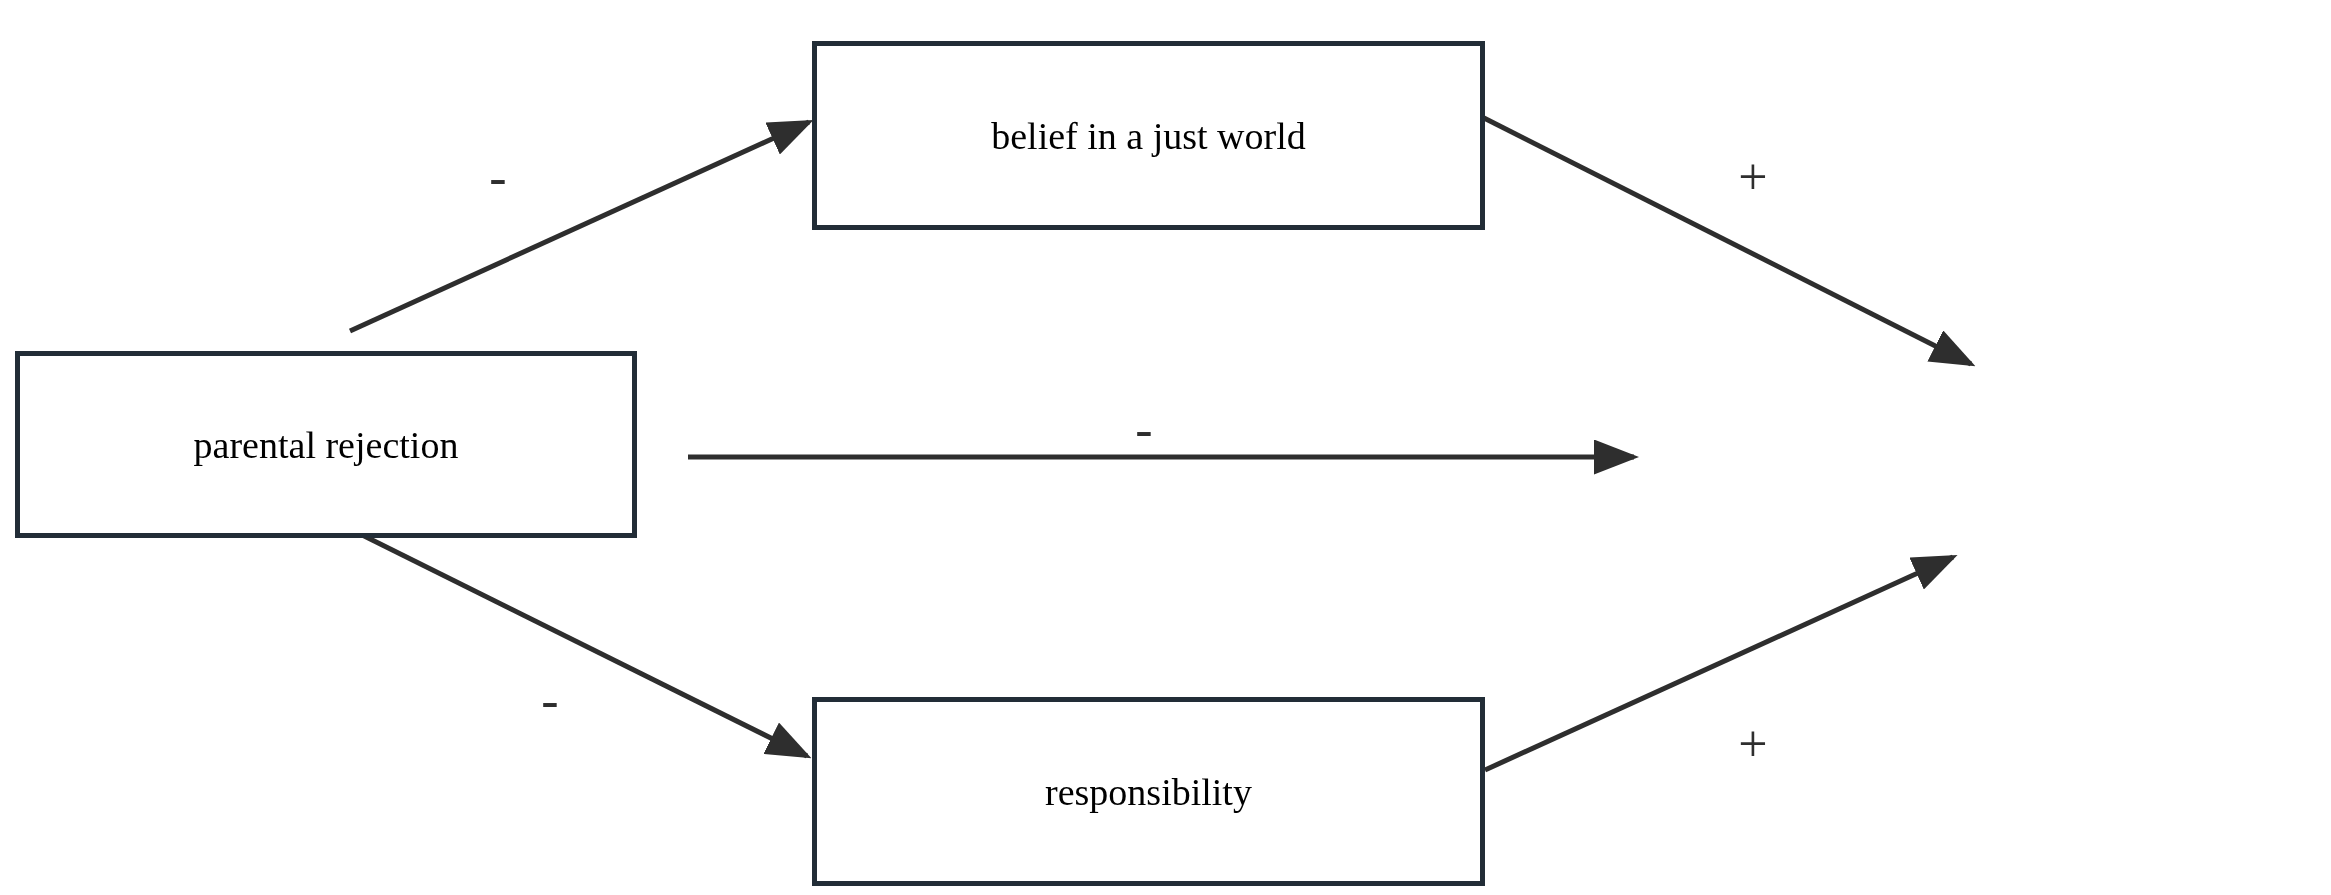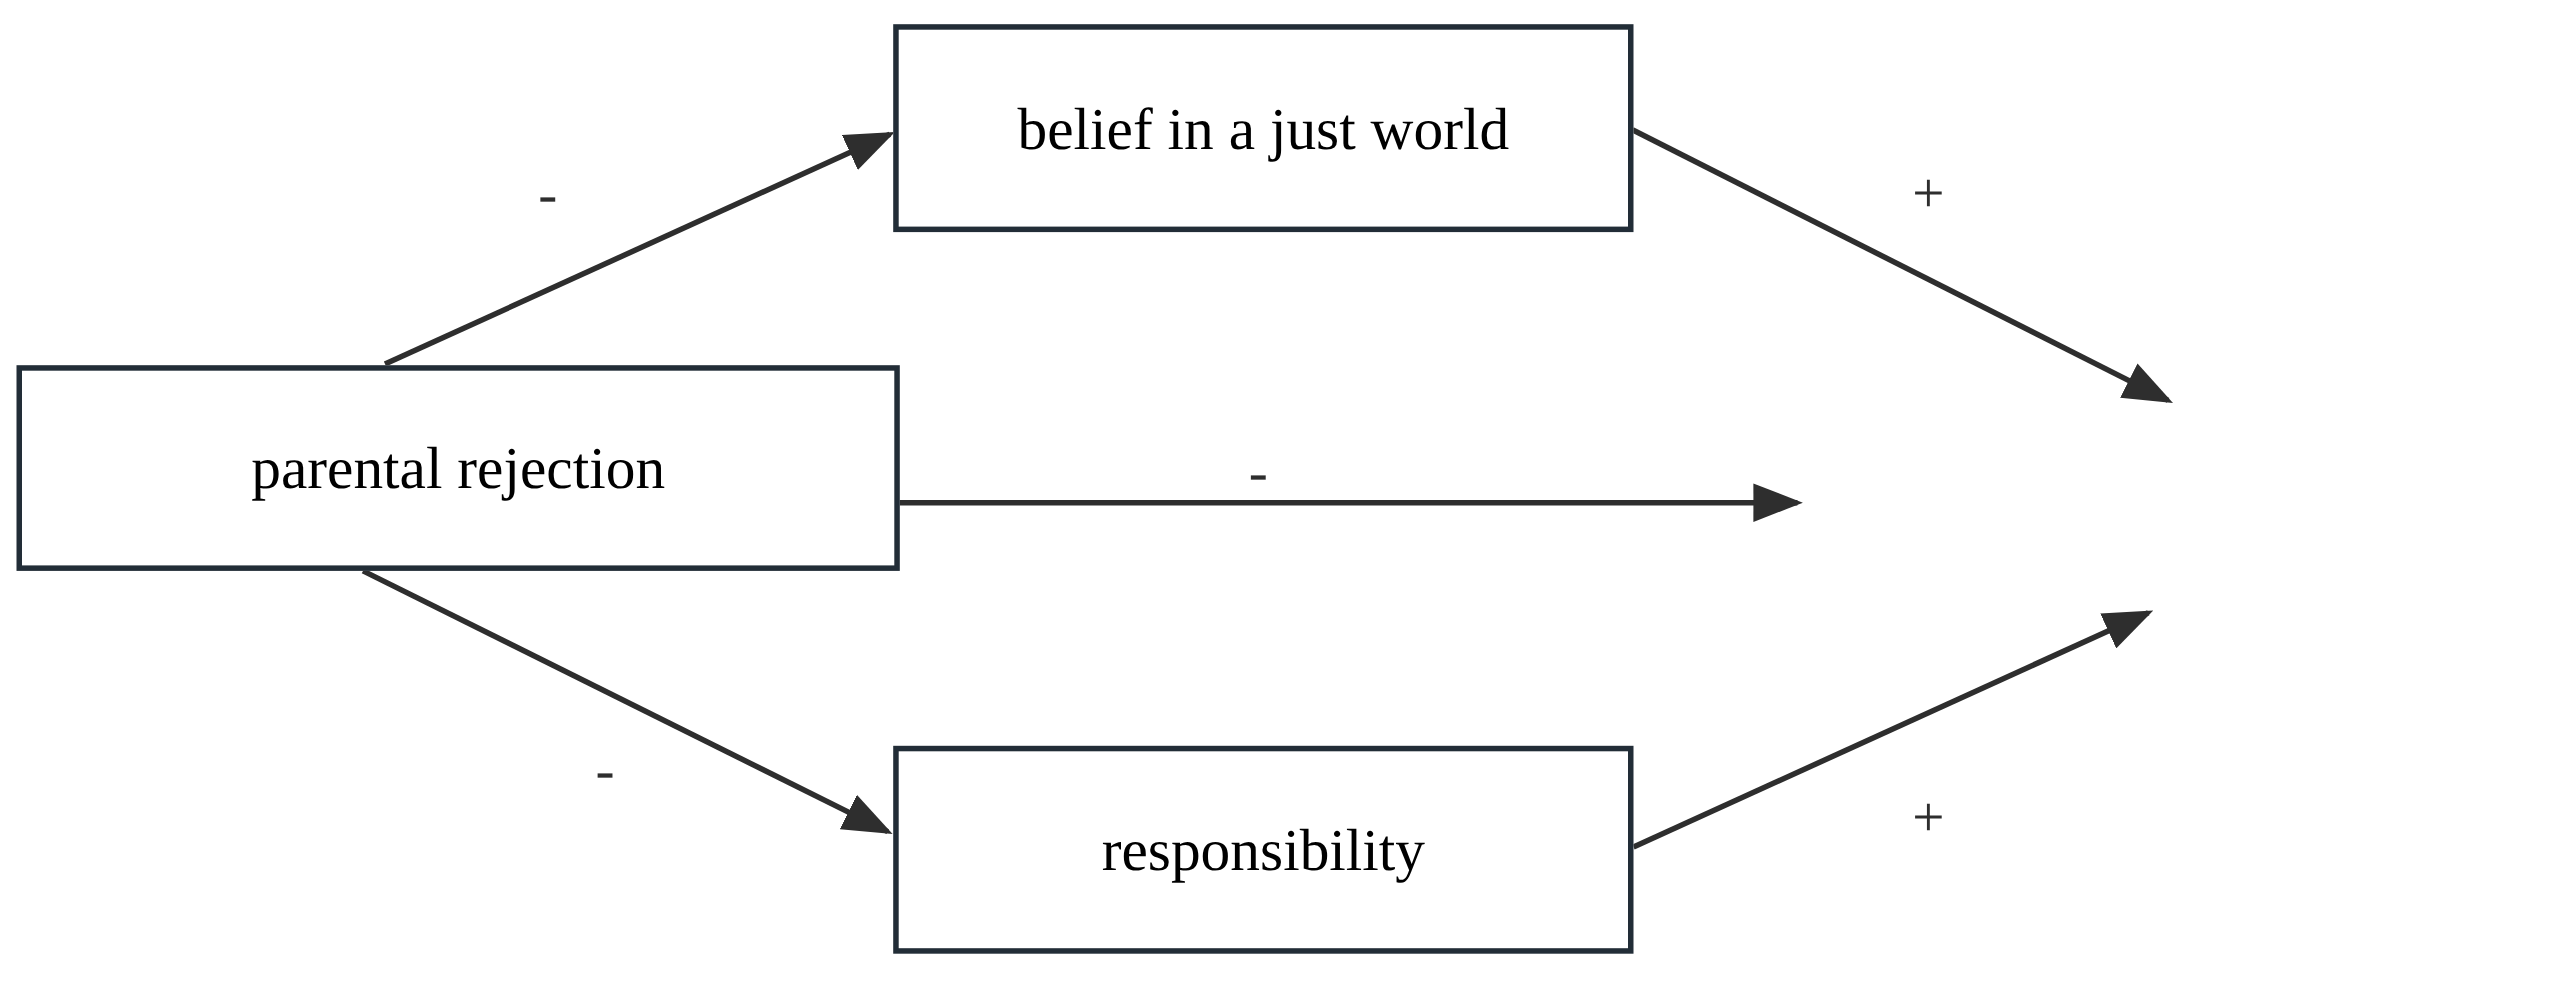--- a/index.html
+++ b/index.html
@@ -18,25 +18,26 @@
   }
   #arrows{position:absolute;left:0;top:0;width:2331px;height:895px;}
   #arrows line{stroke:var(--arrow);stroke-width:5px;}
   .node{
     position:absolute;
     box-sizing:border-box;
     border:5px solid var(--border);
     background:var(--bg);
     display:flex;align-items:center;justify-content:center;
     color:var(--text);
-    font-size:54px;
+    font-size:38px;
     line-height:1;
     white-space:nowrap;
+    margin-top:19px;
   }
-  #node-parental{left:15px;top:332px;width:803px;height:187px;}
+  #node-parental{left:15px;top:332px;width:622px;height:187px;}
   #node-belief{left:812px;top:22px;width:673px;height:189px;}
   #node-responsibility{left:812px;top:678px;width:673px;height:189px;text-align:center;}
   #node-gratitude{left:1638px;top:367px;width:676px;height:190px;}
   .edge-sign{
     position:absolute;
     transform:translate(-50%,-50%);
     color:var(--arrow);
     font-size:52px;
     line-height:1;
     font-family:"Liberation Serif","DejaVu Serif",serif;

